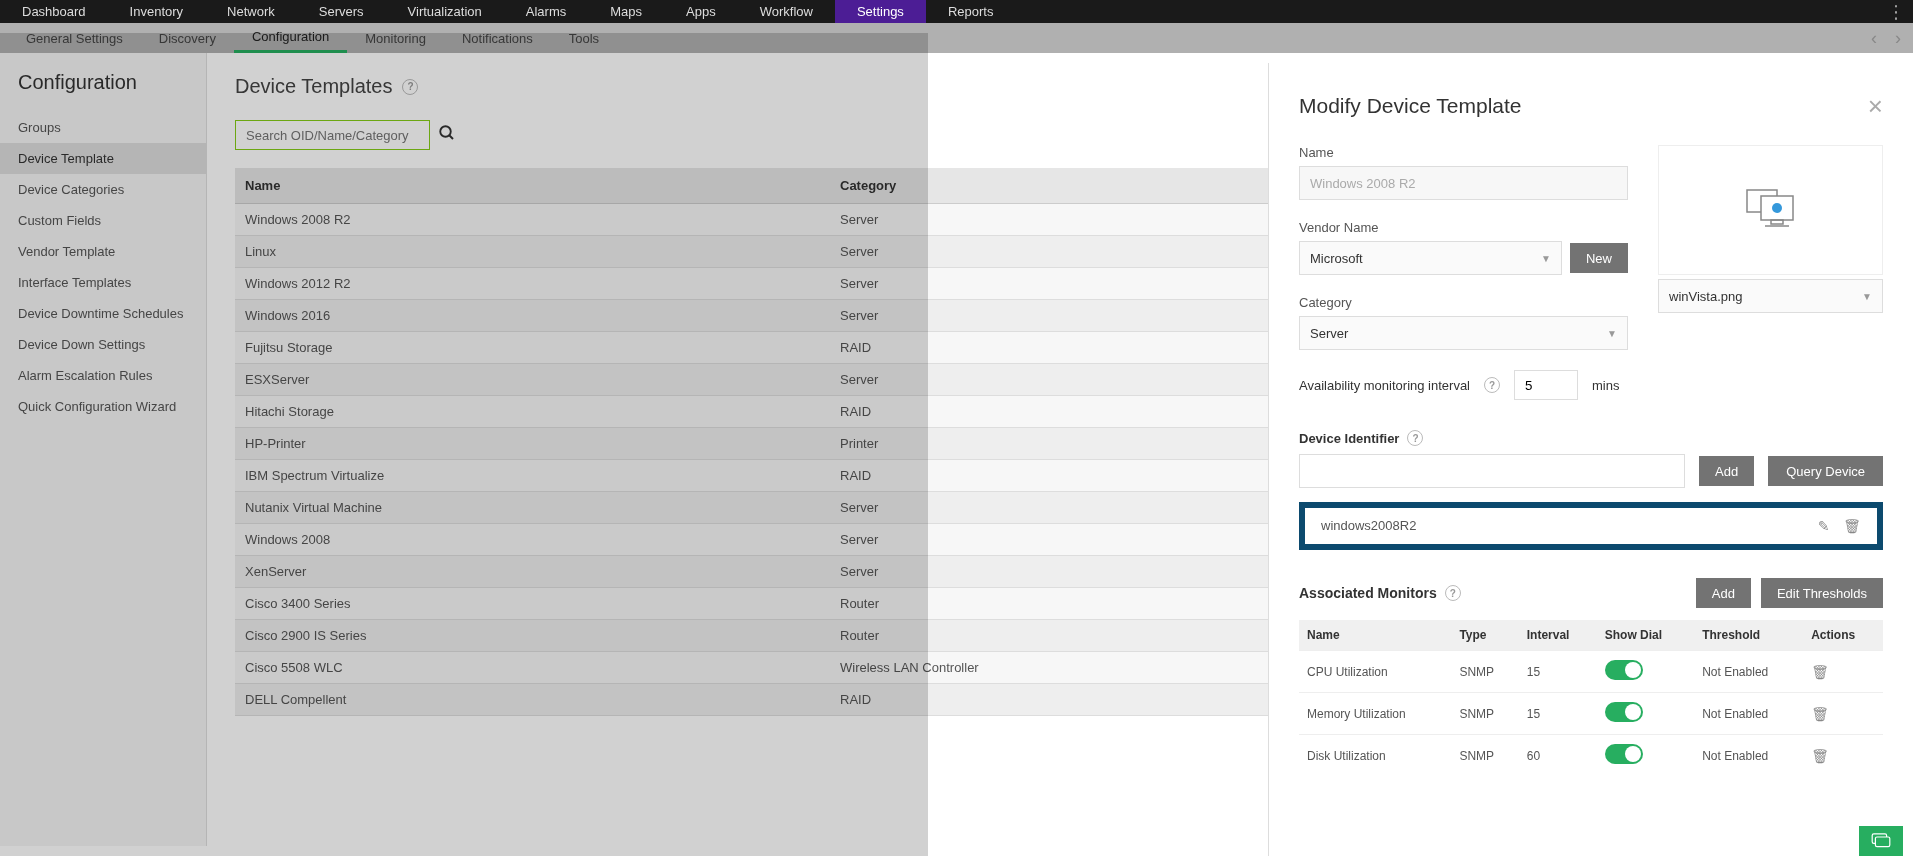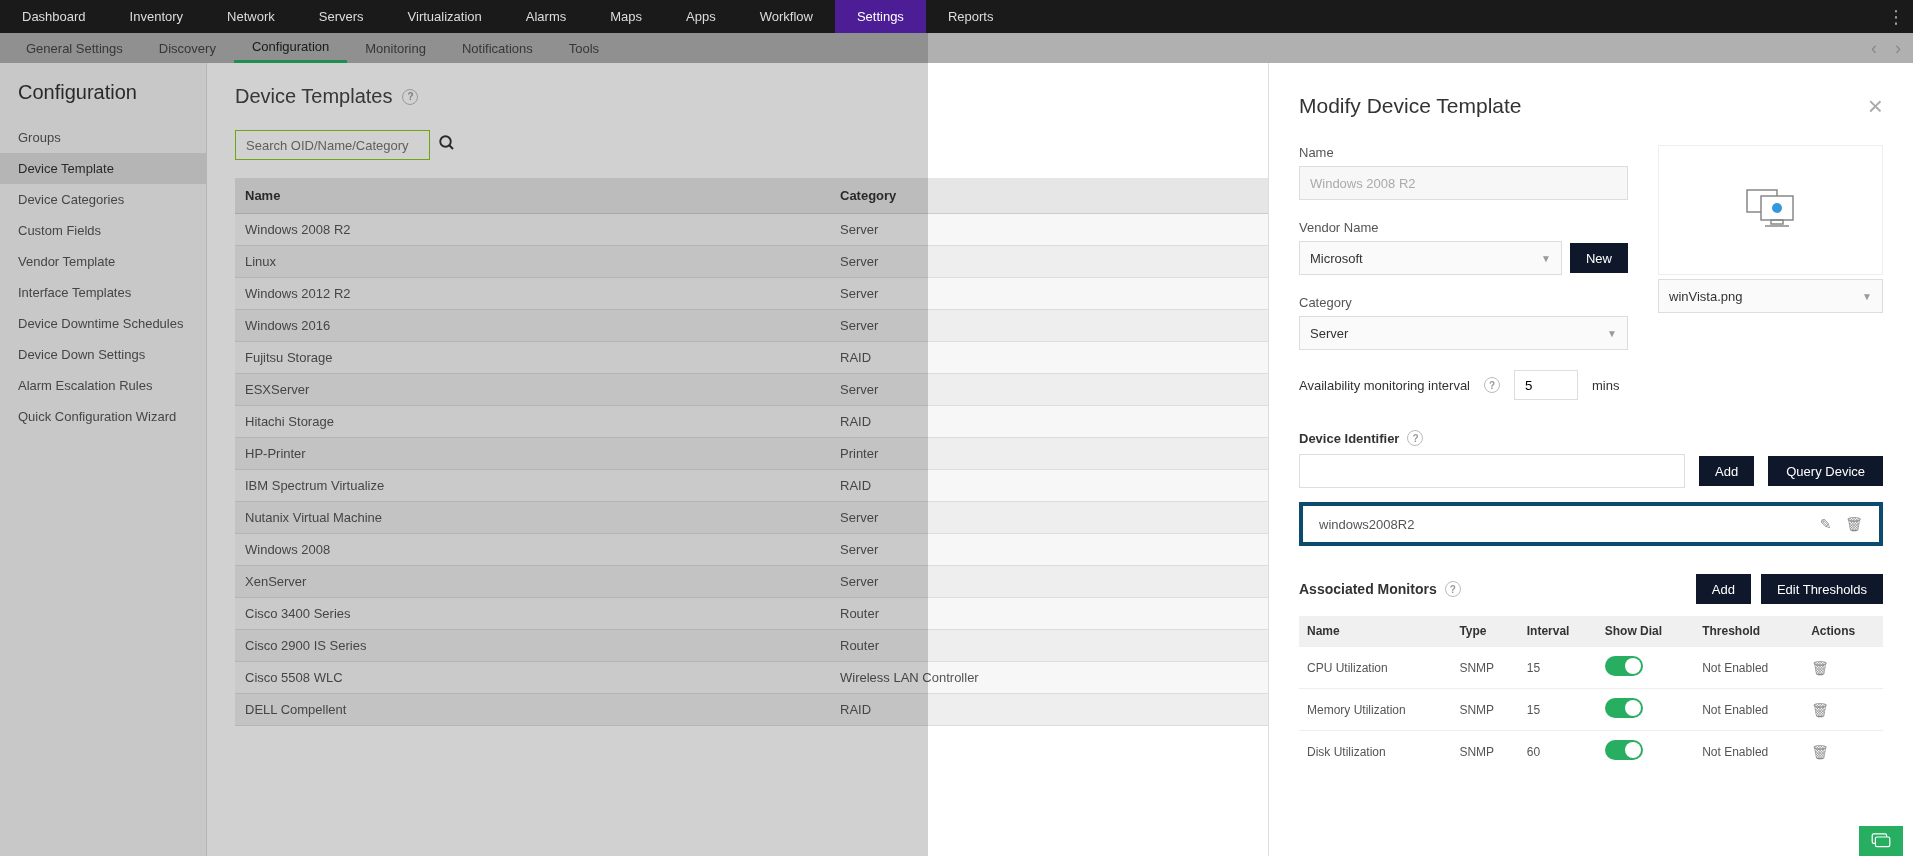--- a/index.html
+++ b/index.html
@@ -1,19 +1,19 @@
 <!DOCTYPE html>
 <html><head>
 <meta charset="utf-8">
 <style>
   * { box-sizing: border-box; margin: 0; padding: 0; }
   body { font-family: -apple-system, BlinkMacSystemFont, "Segoe UI", Arial, sans-serif; font-size: 13px; color: #333; background: #fff; overflow: hidden; height: 856px; width: 1913px; position: relative; }
   
   
-  .topnav { background: #1a1a1a; height: 33px; display: flex; align-items: stretch; }
+  .topnav { background: #1a1a1a; height: 23px; display: flex; align-items: stretch; }
   .topnav-item { color: #ddd; padding: 0 22px; display: flex; align-items: center; cursor: pointer; font-size: 13px; }
   .topnav-item.active { background: #4c1d95; color: #fff; }
   .topnav-spacer { flex: 1; }
   .topnav-dots { color: #aaa; padding: 0 10px; display: flex; align-items: center; cursor: pointer; font-size: 18px; letter-spacing: -2px; }
   
   
   .subnav { background: #b0b0b0; height: 30px; display: flex; align-items: stretch; padding-left: 8px; position:relative; }
   .subnav-item { color: #444; padding: 0 18px; display: flex; align-items: center; cursor: pointer; font-size: 13px; }
   .subnav-item.active { border-bottom: 3px solid #27ae60; color:#222; }
   .subnav-arrows { position:absolute; right:12px; top:0; height:100%; display:flex; align-items:center; gap:18px; color:#888;}
@@ -57,27 +57,27 @@
   .panel-col-left { flex:1; }
   .panel-col-right { width:225px; }
   
   .form-label { font-size:13px; color:#555; margin-bottom:6px; display:block;}
   .form-label.bold { font-weight:600; color:#333;}
   .form-field { margin-bottom: 20px; }
   .text-input { width:100%; height:34px; border:1px solid #ddd; background:#f7f7f7; padding:0 10px; font-size:13px; color:#999;}
   .select-input { width:100%; height:34px; border:1px solid #ddd; background:#fafafa; padding:0 10px; font-size:13px; display:flex; align-items:center; justify-content:space-between; cursor:pointer;}
   .select-caret { color:#999; font-size:10px;}
   .inline-row { display:flex; align-items:center; gap:8px;}
-  .btn { height:30px; padding: 0 16px; background:#0f172a; color:#fff; border:none; cursor:pointer; font-size:13px; display:inline-flex; align-items:center;}
+  .btn { height:30px; padding: 0 16px; background:#737373; color:#fff; border:none; cursor:pointer; font-size:13px; display:inline-flex; align-items:center;}
   .small-input { width:64px; height:30px; border:1px solid #ddd; text-align:left; padding:0 10px;}
   
   .image-box { width:225px; height:130px; border:1px solid #eee; display:flex; align-items:center; justify-content:center; background:#fff;}
   .image-select { width:225px; height:34px; margin-top:4px;}
   
-  .identifier-row { display:flex; align-items:center; padding:10px 16px; border:4px solid #0c4a6e; background:#fff; margin-top:14px;}
+  .identifier-row { display:flex; align-items:flex-start; padding:10px 16px; border:6px solid #0c4a6e; background:#fff; margin-top:14px;}
   .identifier-row .label { flex:1; font-size:13px; color:#555;}
   .ident-actions span { color:#888; margin-left:10px; cursor:pointer; font-size:14px;}
   
   .section-header { display:flex; align-items:center; justify-content:space-between; margin-top: 28px; margin-bottom:12px;}
   .section-title-row { display:flex; align-items:center; gap:8px;}
   .section-title { font-size:14px; font-weight:600; color:#333;}
   .btn-group { display:flex; gap:10px;}
   
   .mon-table { width:100%; border-collapse:collapse;}
   .mon-table th { text-align:left; font-weight:600; padding:8px 8px; font-size:12px; background:#f0f0f0; color:#333;}

